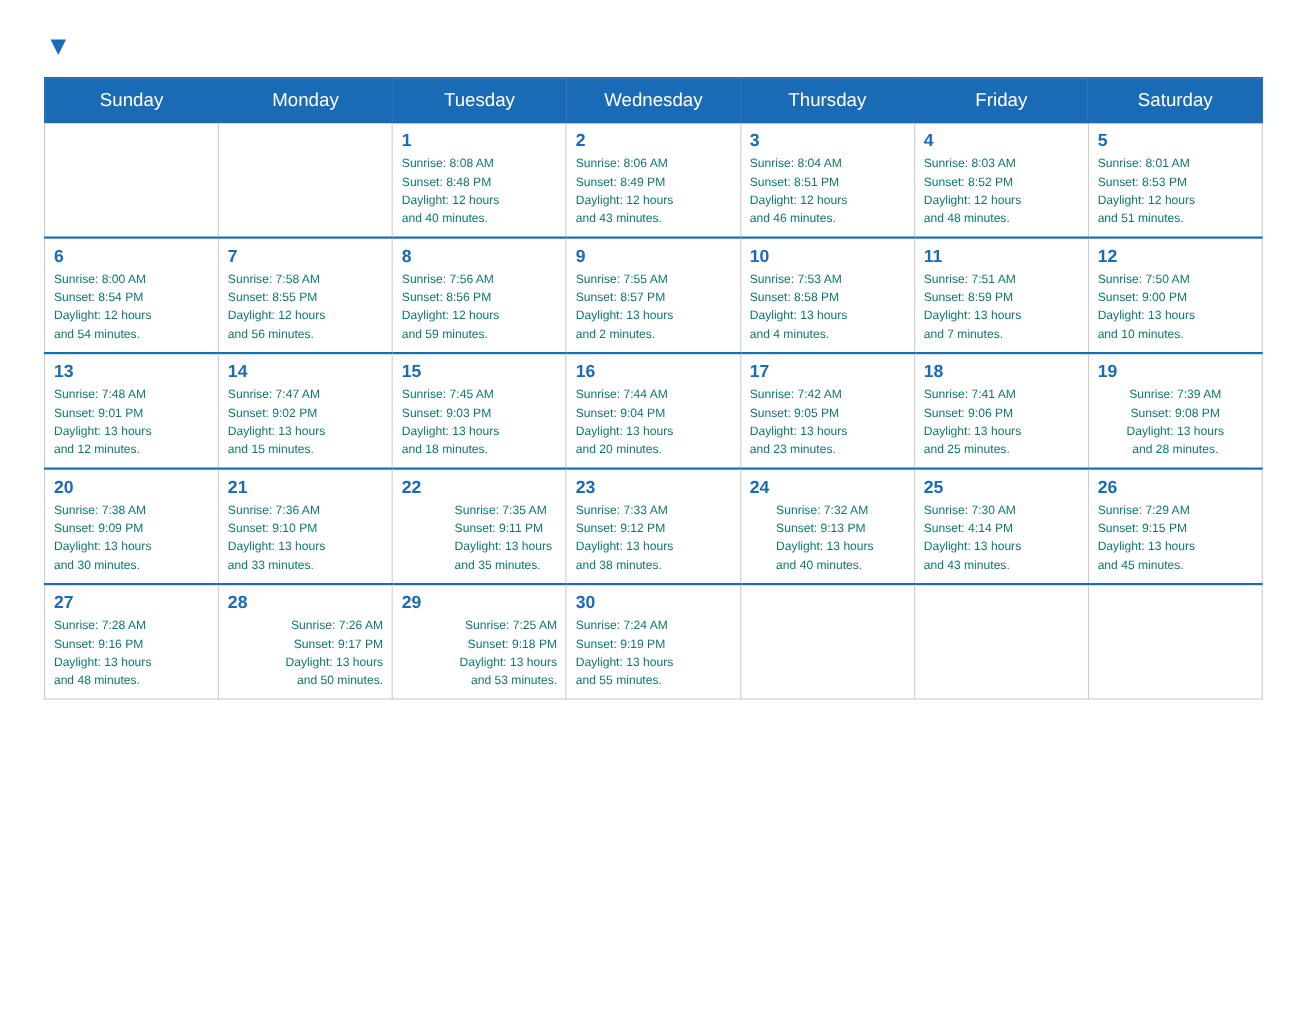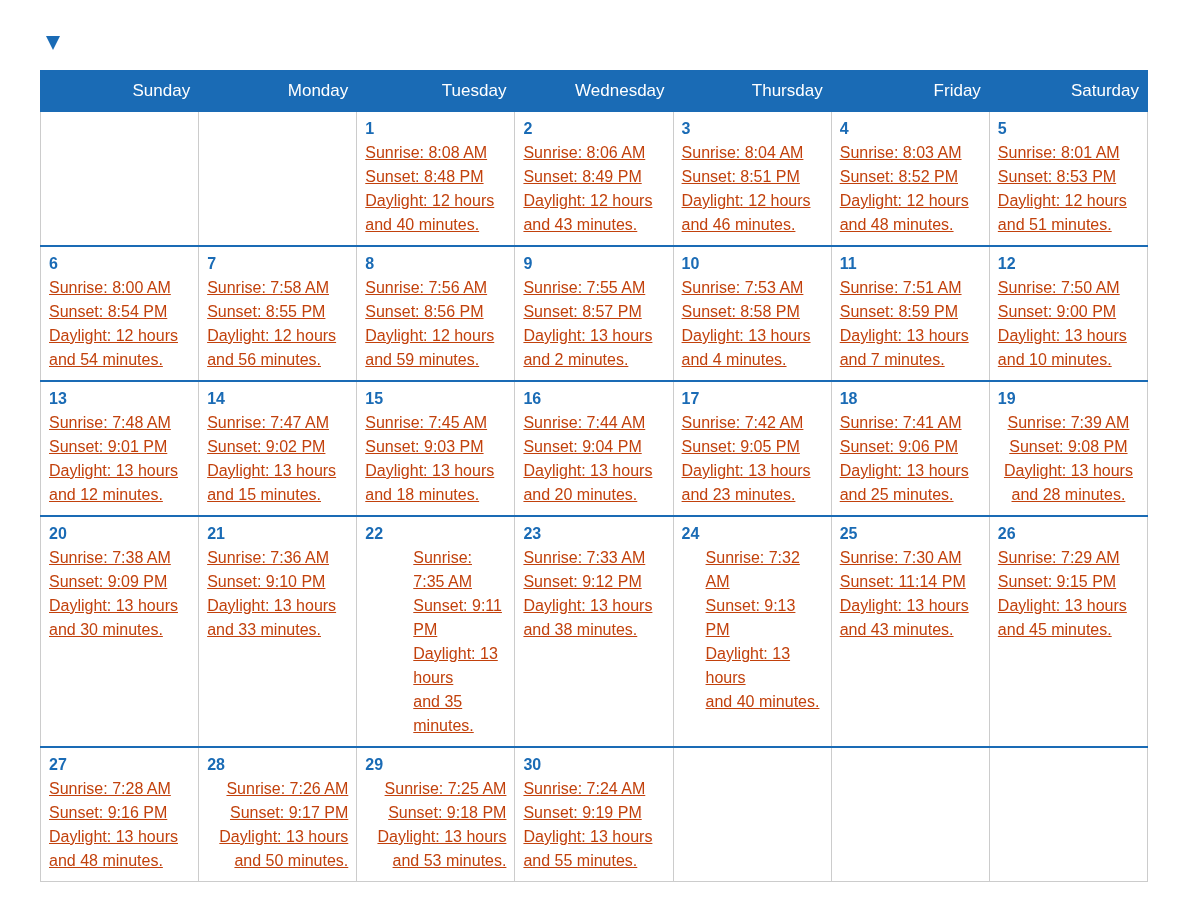--- a/index.html
+++ b/index.html
@@ -41,44 +41,43 @@
       width: 100%;
       border-collapse: collapse;
       border: 1px solid #aaa;
     }
     .calendar th {
       background-color: #1a6bb5;
       color: #fff;
       padding: 10px 8px;
       font-size: 17px;
       font-weight: normal;
-      text-align: right;
+      text-align: center;
       border: 1px solid #1a6bb5;
     }
     .calendar td {
       vertical-align: top;
       padding: 8px 8px;
       border: 1px solid #ccc;
       width: 14.28%;
       min-height: 100px;
       font-size: 13px;
       color: #333;
     }
     .calendar td .day-number {
       font-size: 16px;
       color: #1a6bb5;
       font-weight: bold;
       display: block;
       margin-bottom: 3px;
     }
     .calendar td .day-info {
-      font-size: 16px;
-      color: #c2410c;
+      font-size: 11px;
+      color: #0f766e;
       line-height: 1.5;
-      text-decoration: underline;
     }
     .calendar tr td {
       border-top: 2px solid #1a6bb5;
     }
     .calendar tr:first-child td {
       border-top: 1px solid #ccc;
     }
     .empty-cell {
       background: #fff;
     }
@@ -306,21 +305,21 @@
         <td>
           <span class="day-number">24</span>
           <div class="day-info" style="white-space: pre-line; margin-left: 24px;">Sunrise: 7:32 AM
 Sunset: 9:13 PM
 Daylight: 13 hours
 and 40 minutes.</div>
         </td>
         <td>
           <span class="day-number">25</span>
           <div class="day-info" style="white-space: pre-line;">Sunrise: 7:30 AM
-Sunset: 11:14 PM
+Sunset: 4:14 PM
 Daylight: 13 hours
 and 43 minutes.</div>
         </td>
         <td>
           <span class="day-number">26</span>
           <div class="day-info" style="white-space: pre-line;">Sunrise: 7:29 AM
 Sunset: 9:15 PM
 Daylight: 13 hours
 and 45 minutes.</div>
         </td>

